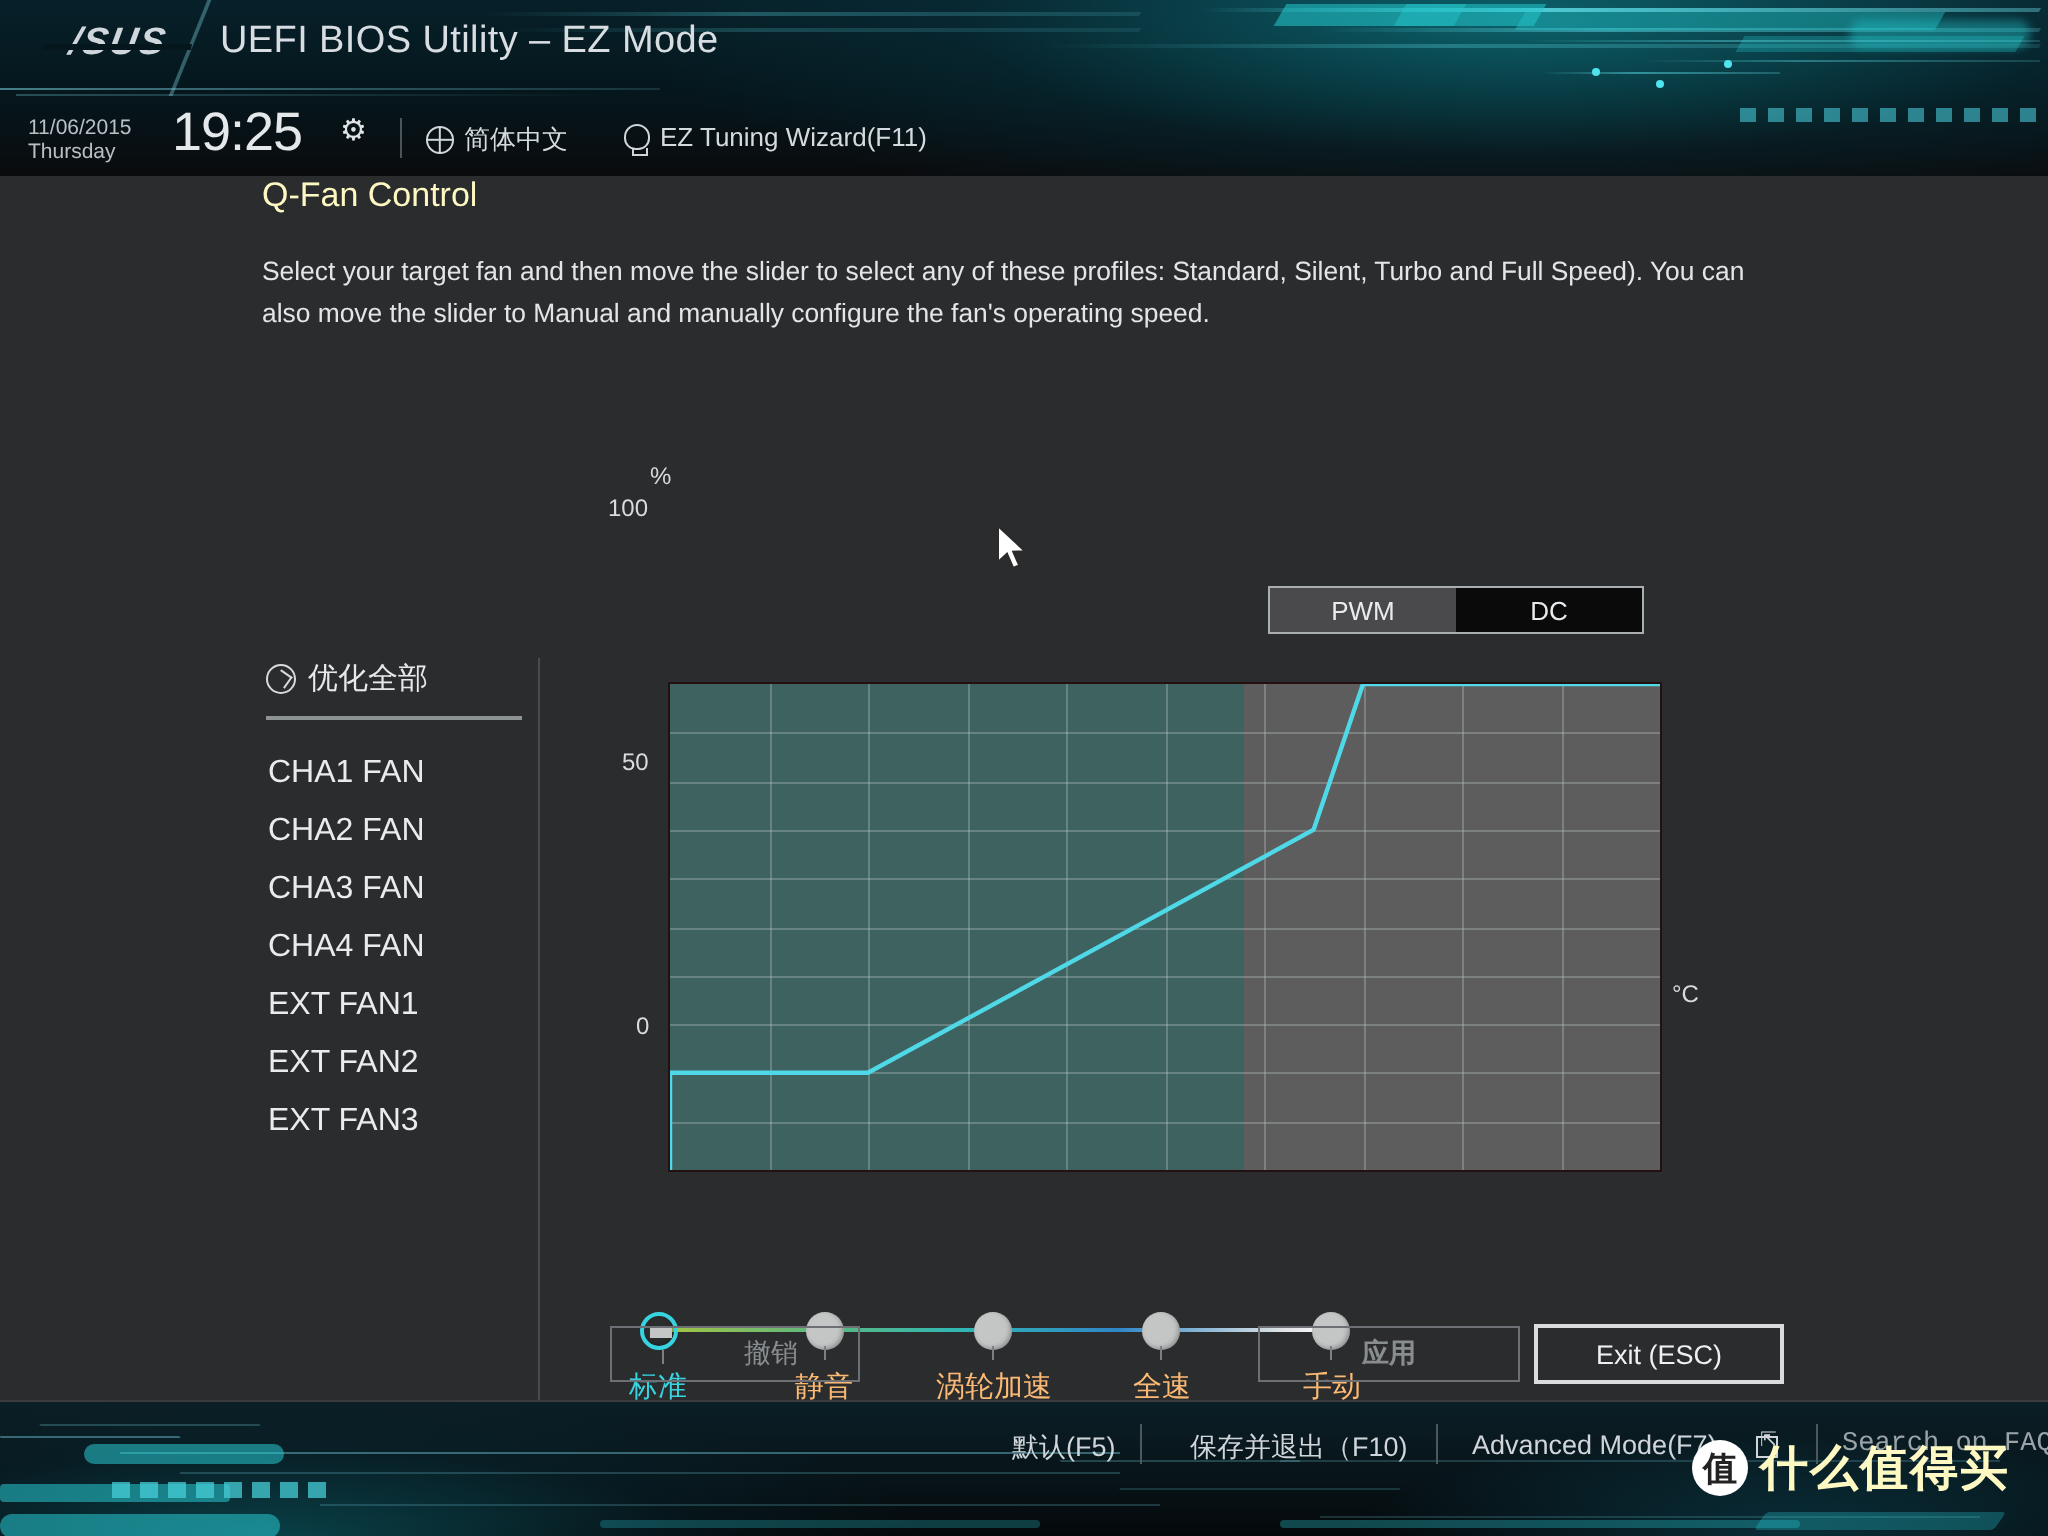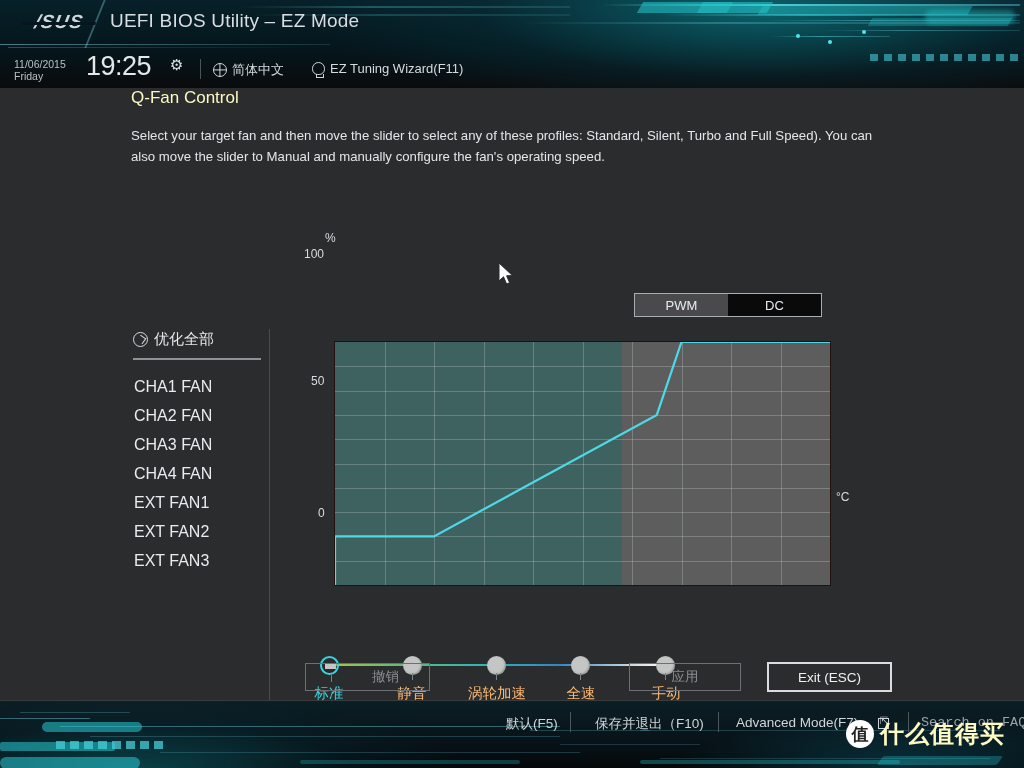--- a/index.html
+++ b/index.html
@@ -294,21 +294,21 @@
 
     <div class="logo">
       <span>/SUS</span>
       <span class="logo-strike"></span>
     </div>
     <div class="hdr-title">UEFI BIOS Utility – EZ Mode</div>
 
     <div class="infobar">
       <div class="date-block">
         <div>11/06/2015</div>
-        <div>Friday</div>
+        <div>Thursday</div>
       </div>
       <div class="clock">19:25</div>
       <div class="gear-icon">⚙</div>
       <div class="vsep" style="left:200px;"></div>
       <div class="hdr-item" style="left:213px;">
         <span class="globe"></span>
         <span>简体中文</span>
       </div>
       <div class="hdr-item" style="left:312px;">
         <span class="bulb"></span>
@@ -406,21 +406,21 @@
         </div>
 
       <div class="slabel sel" style="left:9px;">标准</div>
       <div class="slabel" style="left:92px;">静音</div>
       <div class="slabel" style="left:177px;">涡轮加速</div>
       <div class="slabel" style="left:261px;">全速</div>
       <div class="slabel" style="left:346px;">手动</div>
     </div>
 
     <div class="btn dis" style="left:305px;top:575px;width:125px;padding-left:36px;">撤销</div>
-    <div class="btn dis" style="left:629px;top:575px;width:112px;">应用</div>
+    <div class="btn dis" style="left:629px;top:575px;width:131px;font-weight:bold;">应用</div>
     <div class="btn act" style="left:767px;top:574px;width:125px;height:30px;">Exit (ESC)</div>
 
     <svg class="cursor" width="18" height="26" viewBox="0 0 18 26">
       <path d="M1,1 L1,19 L5.5,14.8 L8.6,22 L11.6,20.7 L8.6,13.8 L14.5,13.6 Z" fill="#ffffff" stroke="#2b2b2b" stroke-width="1"></path>
     </svg>
   </div>
 
   <div class="footer">
     <div class="ft-grad"></div>
     <div class="ft-line" style="left:0px;top:18px;width:90px;transform:skewX(38deg);"></div>

